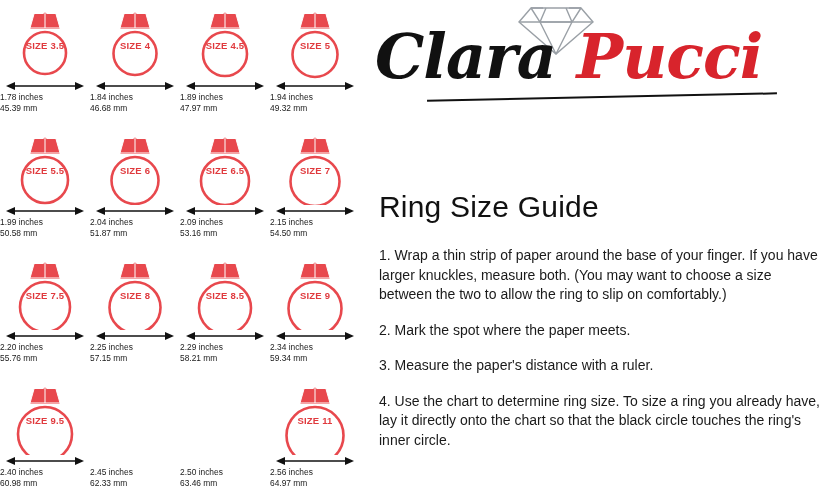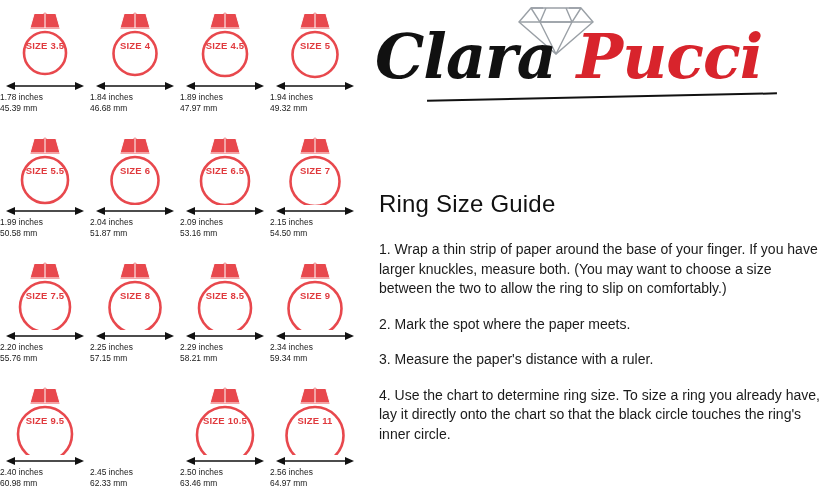--- a/index.html
+++ b/index.html
@@ -118,21 +118,21 @@
 
   
   .guide {
     position: absolute;
     left: 379px;
     top: 190px;
     width: 448px;
   }
   .guide h1 {
     margin: 0 0 22px 0;
-    font-size: 24px;
+    font-size: 30px;
     font-weight: normal;
     letter-spacing: 0.2px;
     color: #111;
   }
   .step {
     font-size: 14px;
     line-height: 19.5px;
     margin-bottom: 16px;
     color: #1a1a1a;
   }
@@ -494,41 +494,20 @@
           <div>60.98 mm</div>
         </div>
       </div>
       <div class="cell">
         <div class="meas">
           <div>2.45 inches</div>
           <div>62.33 mm</div>
         </div>
       </div>
       <div class="cell">
-        <div class="ring-wrap">
-          <svg class="ring-svg" width="90" height="74" viewBox="0 0 90 74">
-            <circle cx="45" cy="54" r="28" fill="none" stroke="#e8484d" stroke-width="2.6"></circle>
-            <g fill="#e8484d">
-              <path d="M30 23 L60 23 L45 6 Z"></path>
-              <path d="M30 22 L34 8 L56 8 L60 22 Z"></path>
-            </g>
-            <g stroke="#ffffff" stroke-width="1">
-              <path d="M34 8 L30 22"></path>
-              <path d="M56 8 L60 22"></path>
-              <path d="M45 6 L45 22"></path>
-              <path d="M30 22 L60 22"></path>
-            </g>
-          </svg>
-          <div class="size-label">SIZE 10.5</div>
-          <div class="arrow-row"><svg width="78" height="12" viewBox="0 0 78 12">
-              <line x1="8" y1="6" x2="70" y2="6" stroke="#111" stroke-width="1.6"></line>
-              <path d="M0 6 L9 2 L9 10 Z" fill="#111"></path>
-              <path d="M78 6 L69 2 L69 10 Z" fill="#111"></path>
-            </svg></div>
-        </div>
         <div class="meas">
           <div>2.50 inches</div>
           <div>63.46 mm</div>
         </div>
       </div>
       <div class="cell">
         <div class="ring-wrap">
           <svg class="ring-svg" width="90" height="74" viewBox="0 0 90 74">
             <circle cx="45" cy="54.5" r="28.5" fill="none" stroke="#e8484d" stroke-width="2.6"></circle>
             <g fill="#e8484d">

